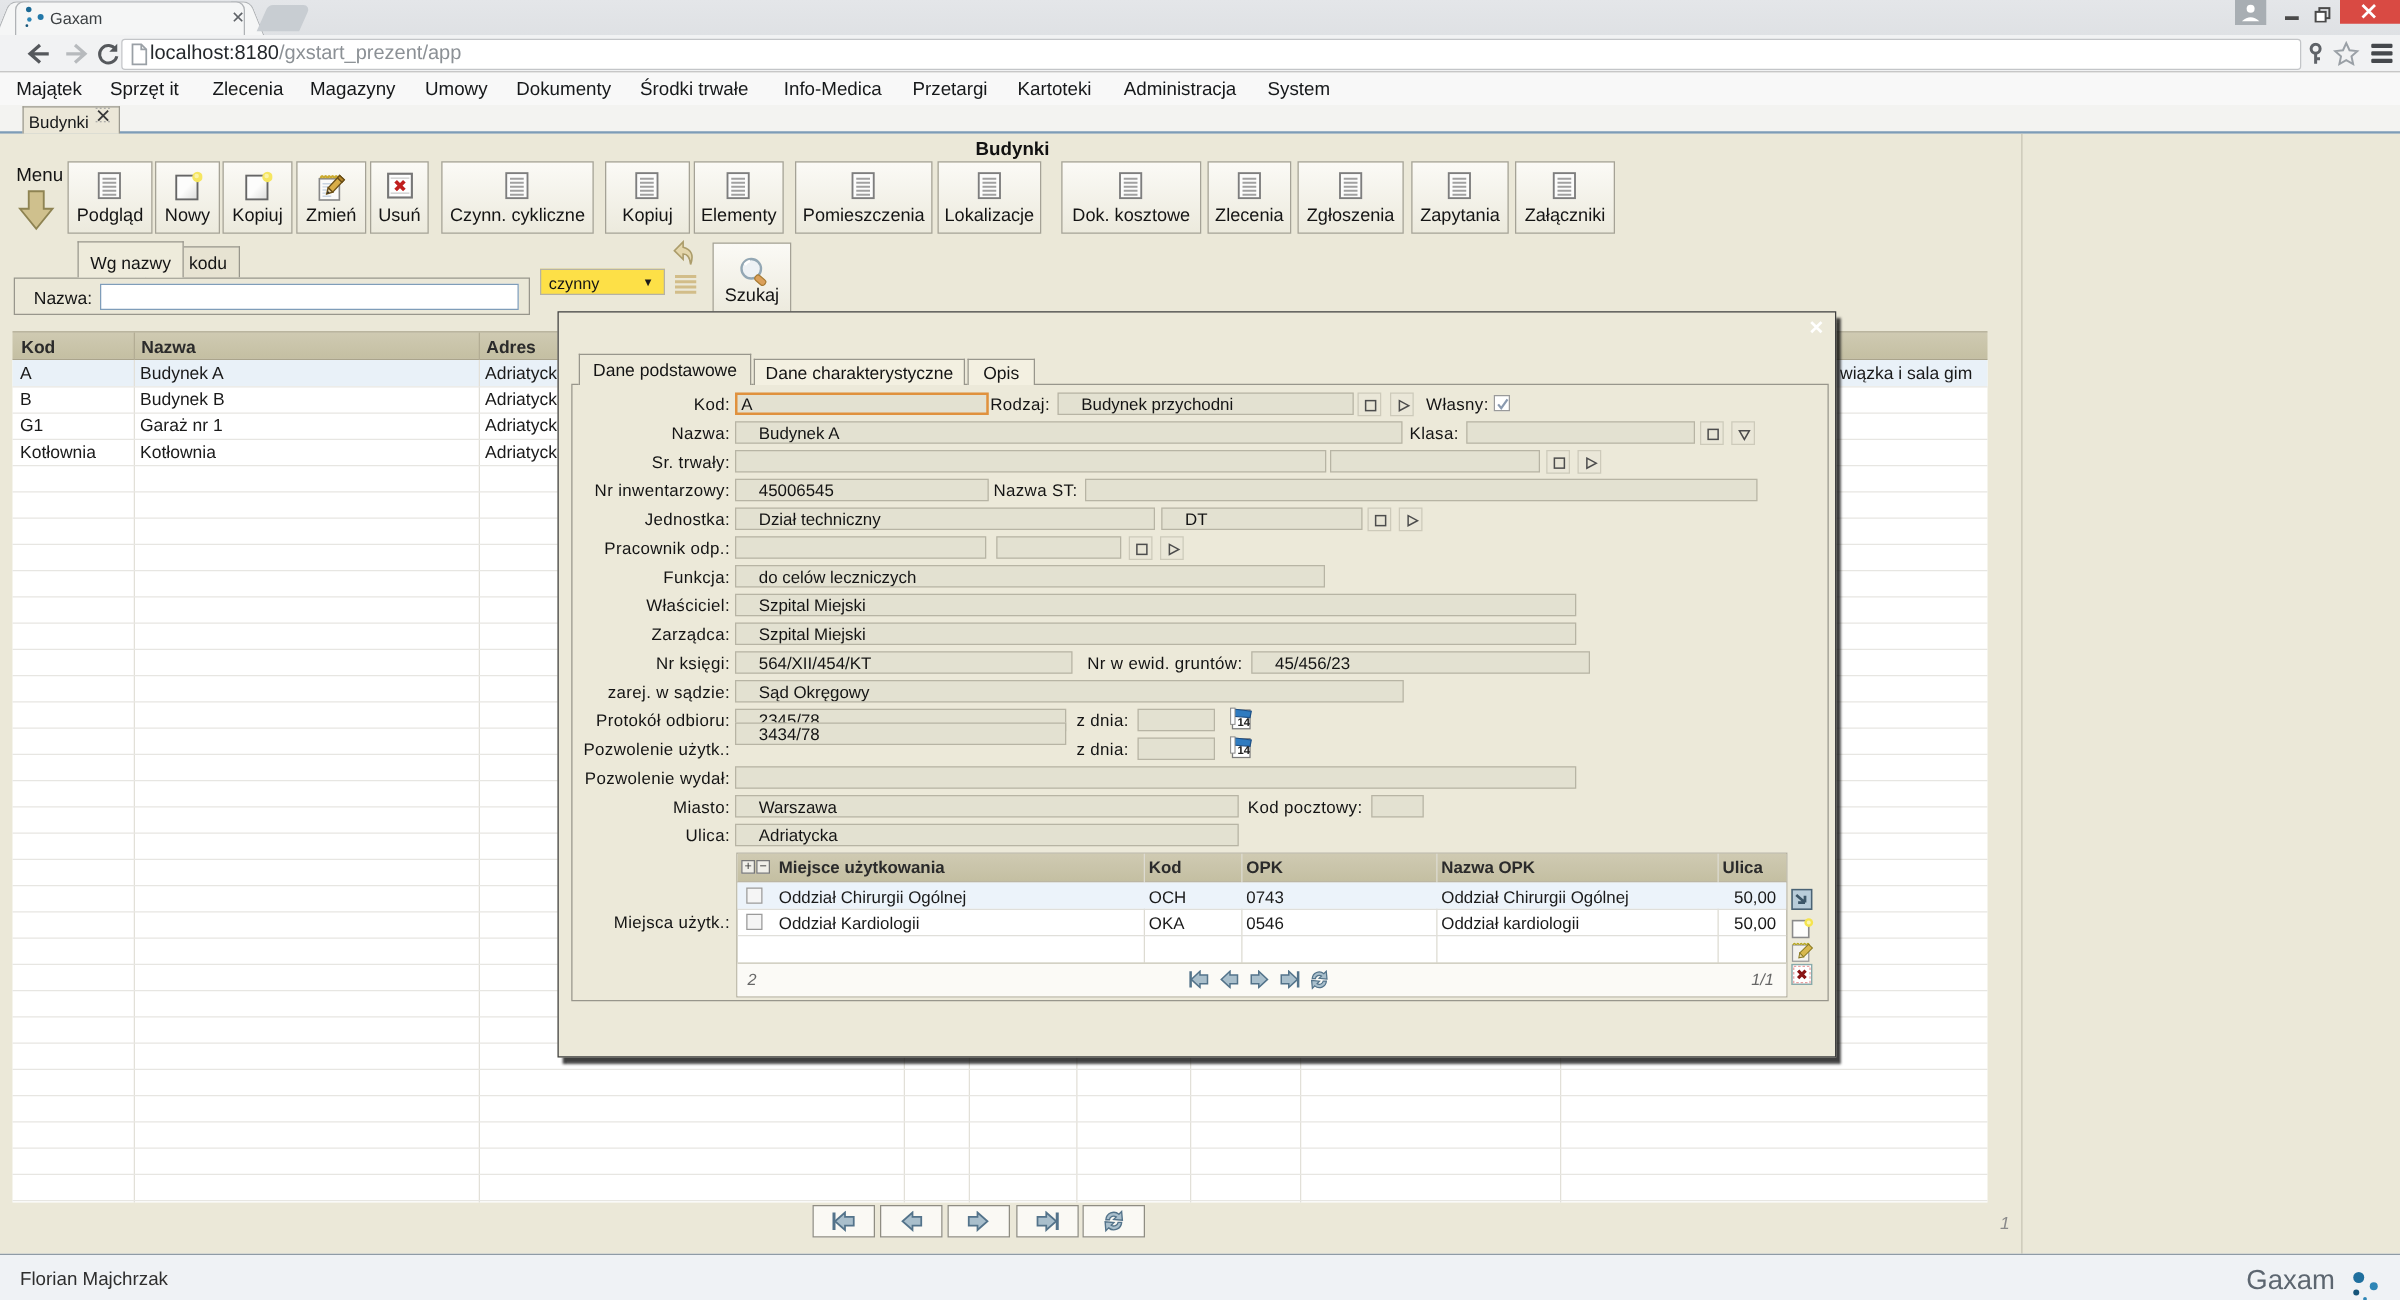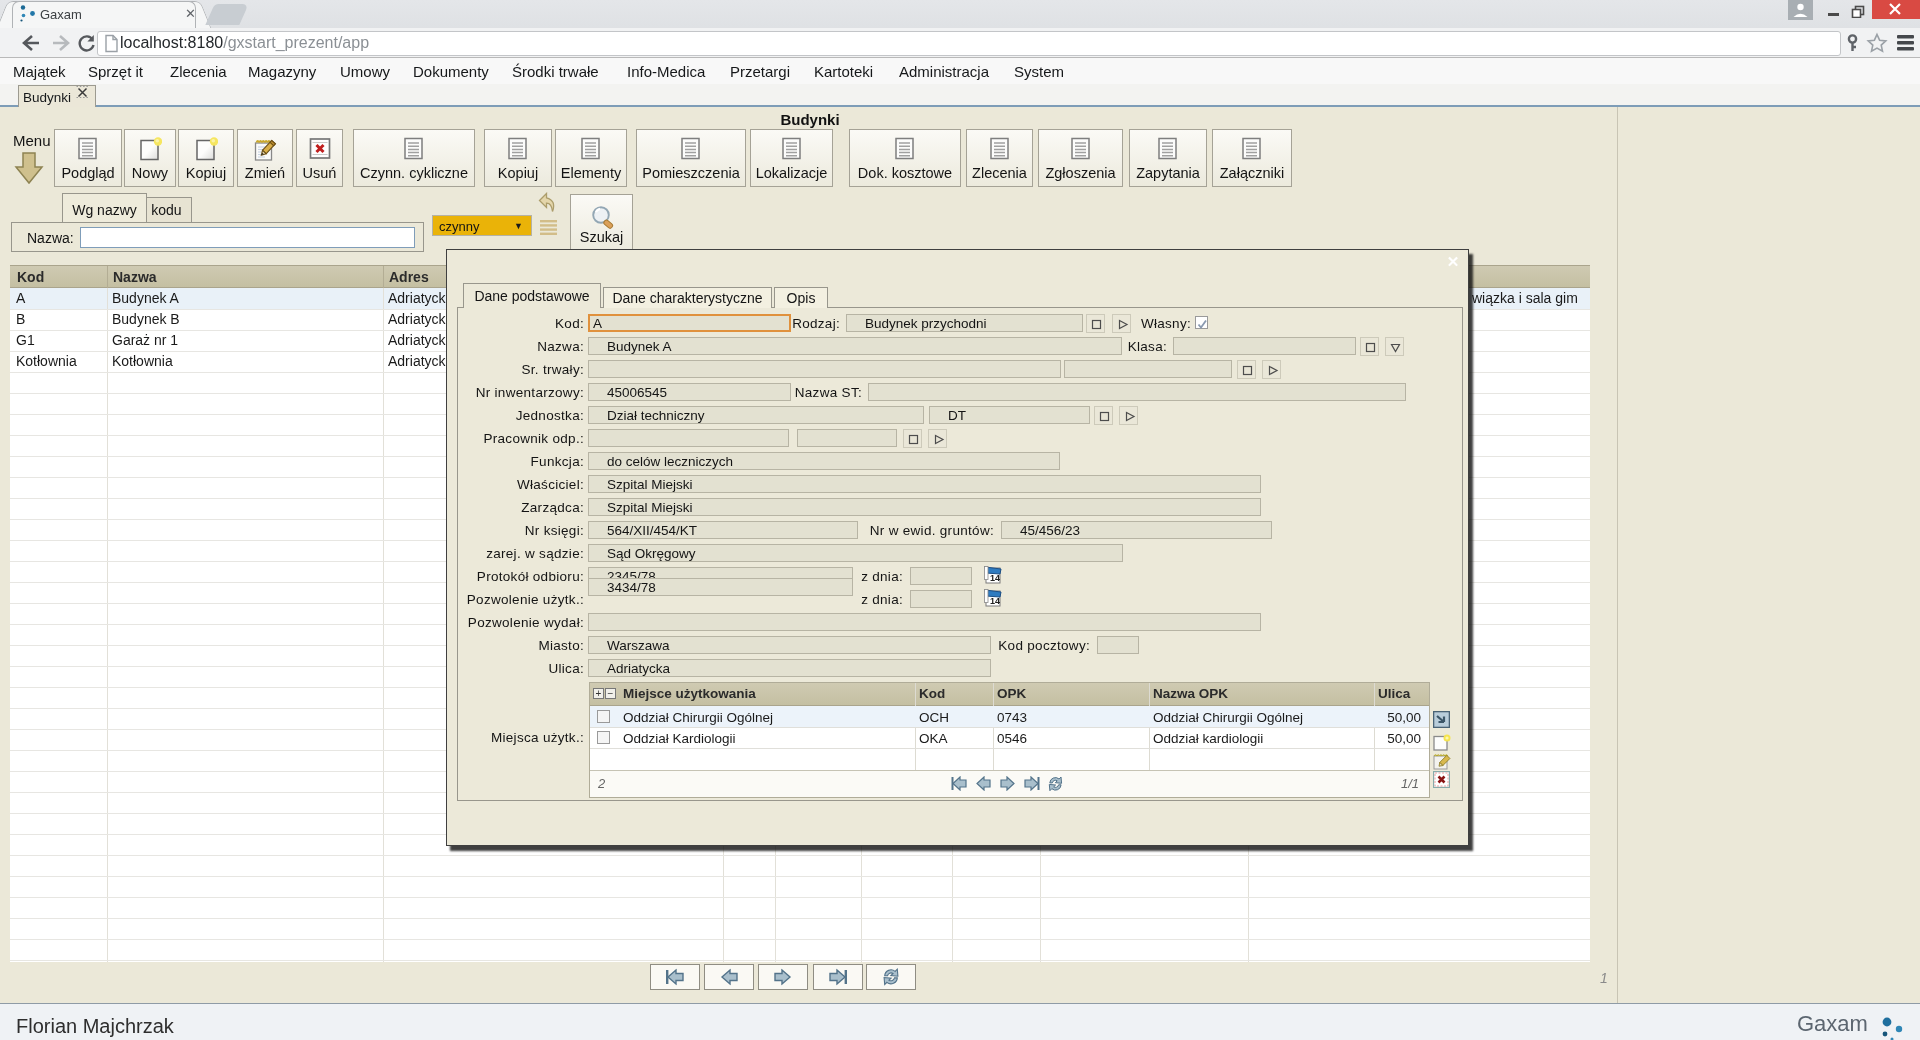--- a/index.html
+++ b/index.html
@@ -37,21 +37,21 @@
 .tbtn svg { position:absolute; top:7px; left:50%; transform:translateX(-50%); }
 #menulbl { position:absolute; left:13px; top:25px; font-size:15px; color:#141414; }
 
 
 .stab { position:absolute; border:1px solid #98968c; border-bottom:none; font-size:14px; color:#141414; text-align:center; }
 #stab1 { left:30px; top:86px; width:85px; height:29px; background:#eeebdb; padding-top:8px; z-index:2;margin-left:32px; }
 #stab2 { left:116px; top:90px; width:76px; height:25px; background:#e7e3d2; padding-top:4px; }
 #spanel { position:absolute; left:11px; top:115px; width:413px; height:30px; border:1px solid #98968c; background:#ebe8d8; }
 #nazlbl { position:absolute; left:27px; top:123px; font-size:14px; color:#141414; }
 #nazinp { position:absolute; left:80px; top:120px; width:335px; height:21px; background:#fff; border:1px solid #7f9db9; }
-#czynny { position:absolute; left:432px; top:108px; width:100px; height:21px; background:#eab308; border:1px solid #b5b2a5; font-size:13px; color:#141414; padding:3px 0 0 6px; }
+#czynny { position:absolute; left:432px; top:108px; width:100px; height:21px; background:#fde047; border:1px solid #b5b2a5; font-size:13px; color:#141414; padding:3px 0 0 6px; }
 #czynny .arr { position:absolute; right:8px; top:5px; font-size:9px; color:#1a1a1a; }
 #szukaj { position:absolute; left:570px; top:87px; width:63px; height:58px; background:linear-gradient(#fbfaf6,#eceadd); border:1px solid #a5a296; }
 #szukaj .lbl { position:absolute; bottom:6px; width:100%; text-align:center; font-size:14.5px; color:#141414; }
 
 
 #mthead { position:absolute; left:10px; top:158px; width:1580px; height:23px; background:linear-gradient(#cfcab2,#c4bfa2); border-top:1px solid #aaa48c; border-bottom:1px solid #aaa48c; }
 #mthead .h { position:absolute; top:3px; font-size:14px; font-weight:bold; color:#2b2b2b; }
 #mtbody { position:absolute; left:10px; top:181px; width:1580px; height:674px; background:#fff; }
 .vline { position:absolute; top:0; width:1px; height:674px; background:#e2e0d8; }
 .rline { position:absolute; left:0; width:1580px; height:1px; background:#e7e6e2; }
@@ -59,21 +59,21 @@
 .cell { position:absolute; font-size:14px; color:#1a1a1a; white-space:nowrap; }
 #vdiv { position:absolute; left:1617px; top:0; width:1px; height:896px; background:#c8c4b4; }
 
 
 .pgbtn { position:absolute; top:857px; width:50px; height:26px; background:#faf9f4; border:1px solid #8f8d83; }
 .pgbtn svg { position:absolute; left:50%; top:50%; transform:translate(-50%,-50%); }
 #pgnum { position:absolute; left:1600px; top:863px; font-style:italic; font-size:14px; color:#8a8a8a; }
 
 
 #footer { position:absolute; left:0; top:1003px; width:1920px; height:37px; background:#eff2f5; border-top:1px solid #8f9ba6; }
-#footer .fl { position:absolute; left:16px; top:11px; font-size:20px; color:#2e2e2e; }
+#footer .fl { position:absolute; left:16px; top:11px; font-size:15px; color:#2e2e2e; }
 #footer .fc { position:absolute; left:0; width:1920px; text-align:center; top:11px; font-size:15px; color:#2e2e2e; }
 
 
 #dlg { position:absolute; left:446px; top:249px; width:1023px; height:597px; background:#ece9d9; border:1px solid #3f3f3f; box-shadow:4px 5px 2px rgba(15,15,15,0.8); }
 #dlgtitle { position:absolute; left:0; top:0; width:100%; height:26px; background:linear-gradient(#668da5,#587f97); color:#fff; font-weight:bold; font-size:14px; padding:5px 0 0 10px; }
 #dlgx { position:absolute; right:6px; top:3px; width:18px; height:18px; color:#fff; font-weight:bold; font-size:15px; text-align:center; }
 .dtab { position:absolute; border:1px solid #98968c; border-bottom:none; background:#f3f0e1; font-size:14px; color:#141414; text-align:center; z-index:3; }
 #dtab1 { left:16px; top:33px; width:138px; height:25px; background:#ece9d9; padding-top:4px; }
 #dtab2 { left:156px; top:37px; width:169px; height:21px; padding-top:2px; }
 #dtab3 { left:327px; top:37px; width:54px; height:21px; padding-top:2px; }

